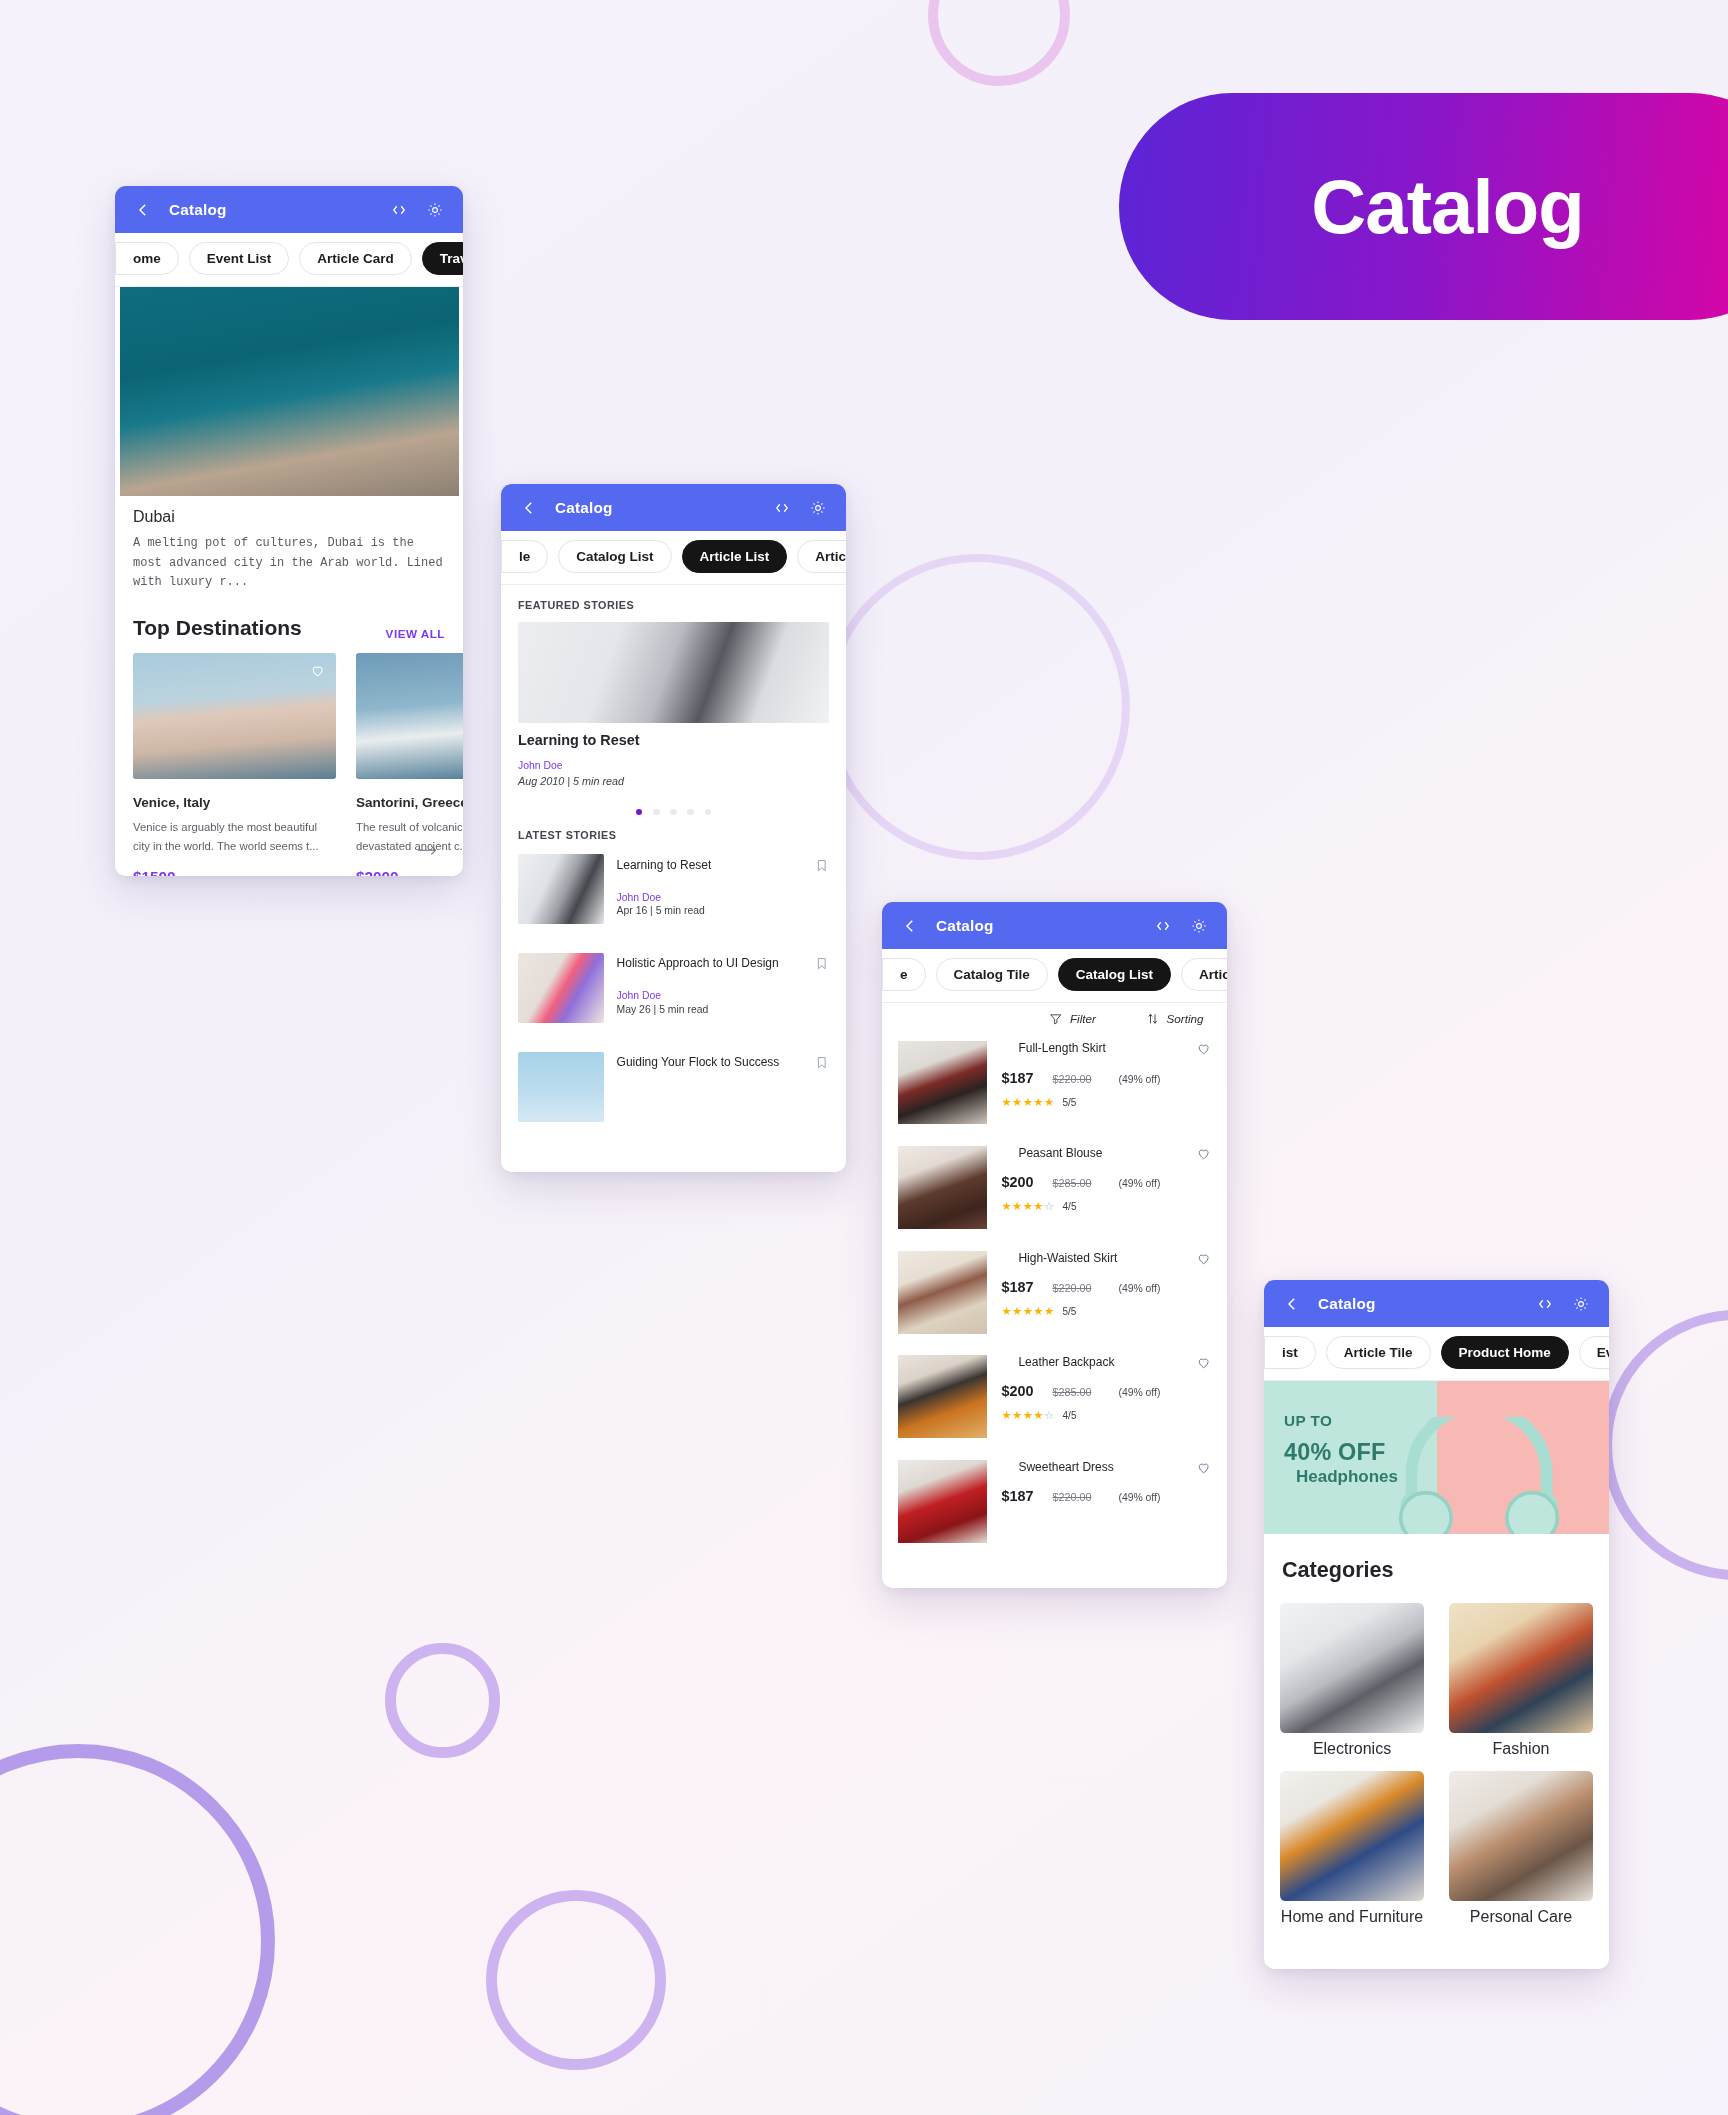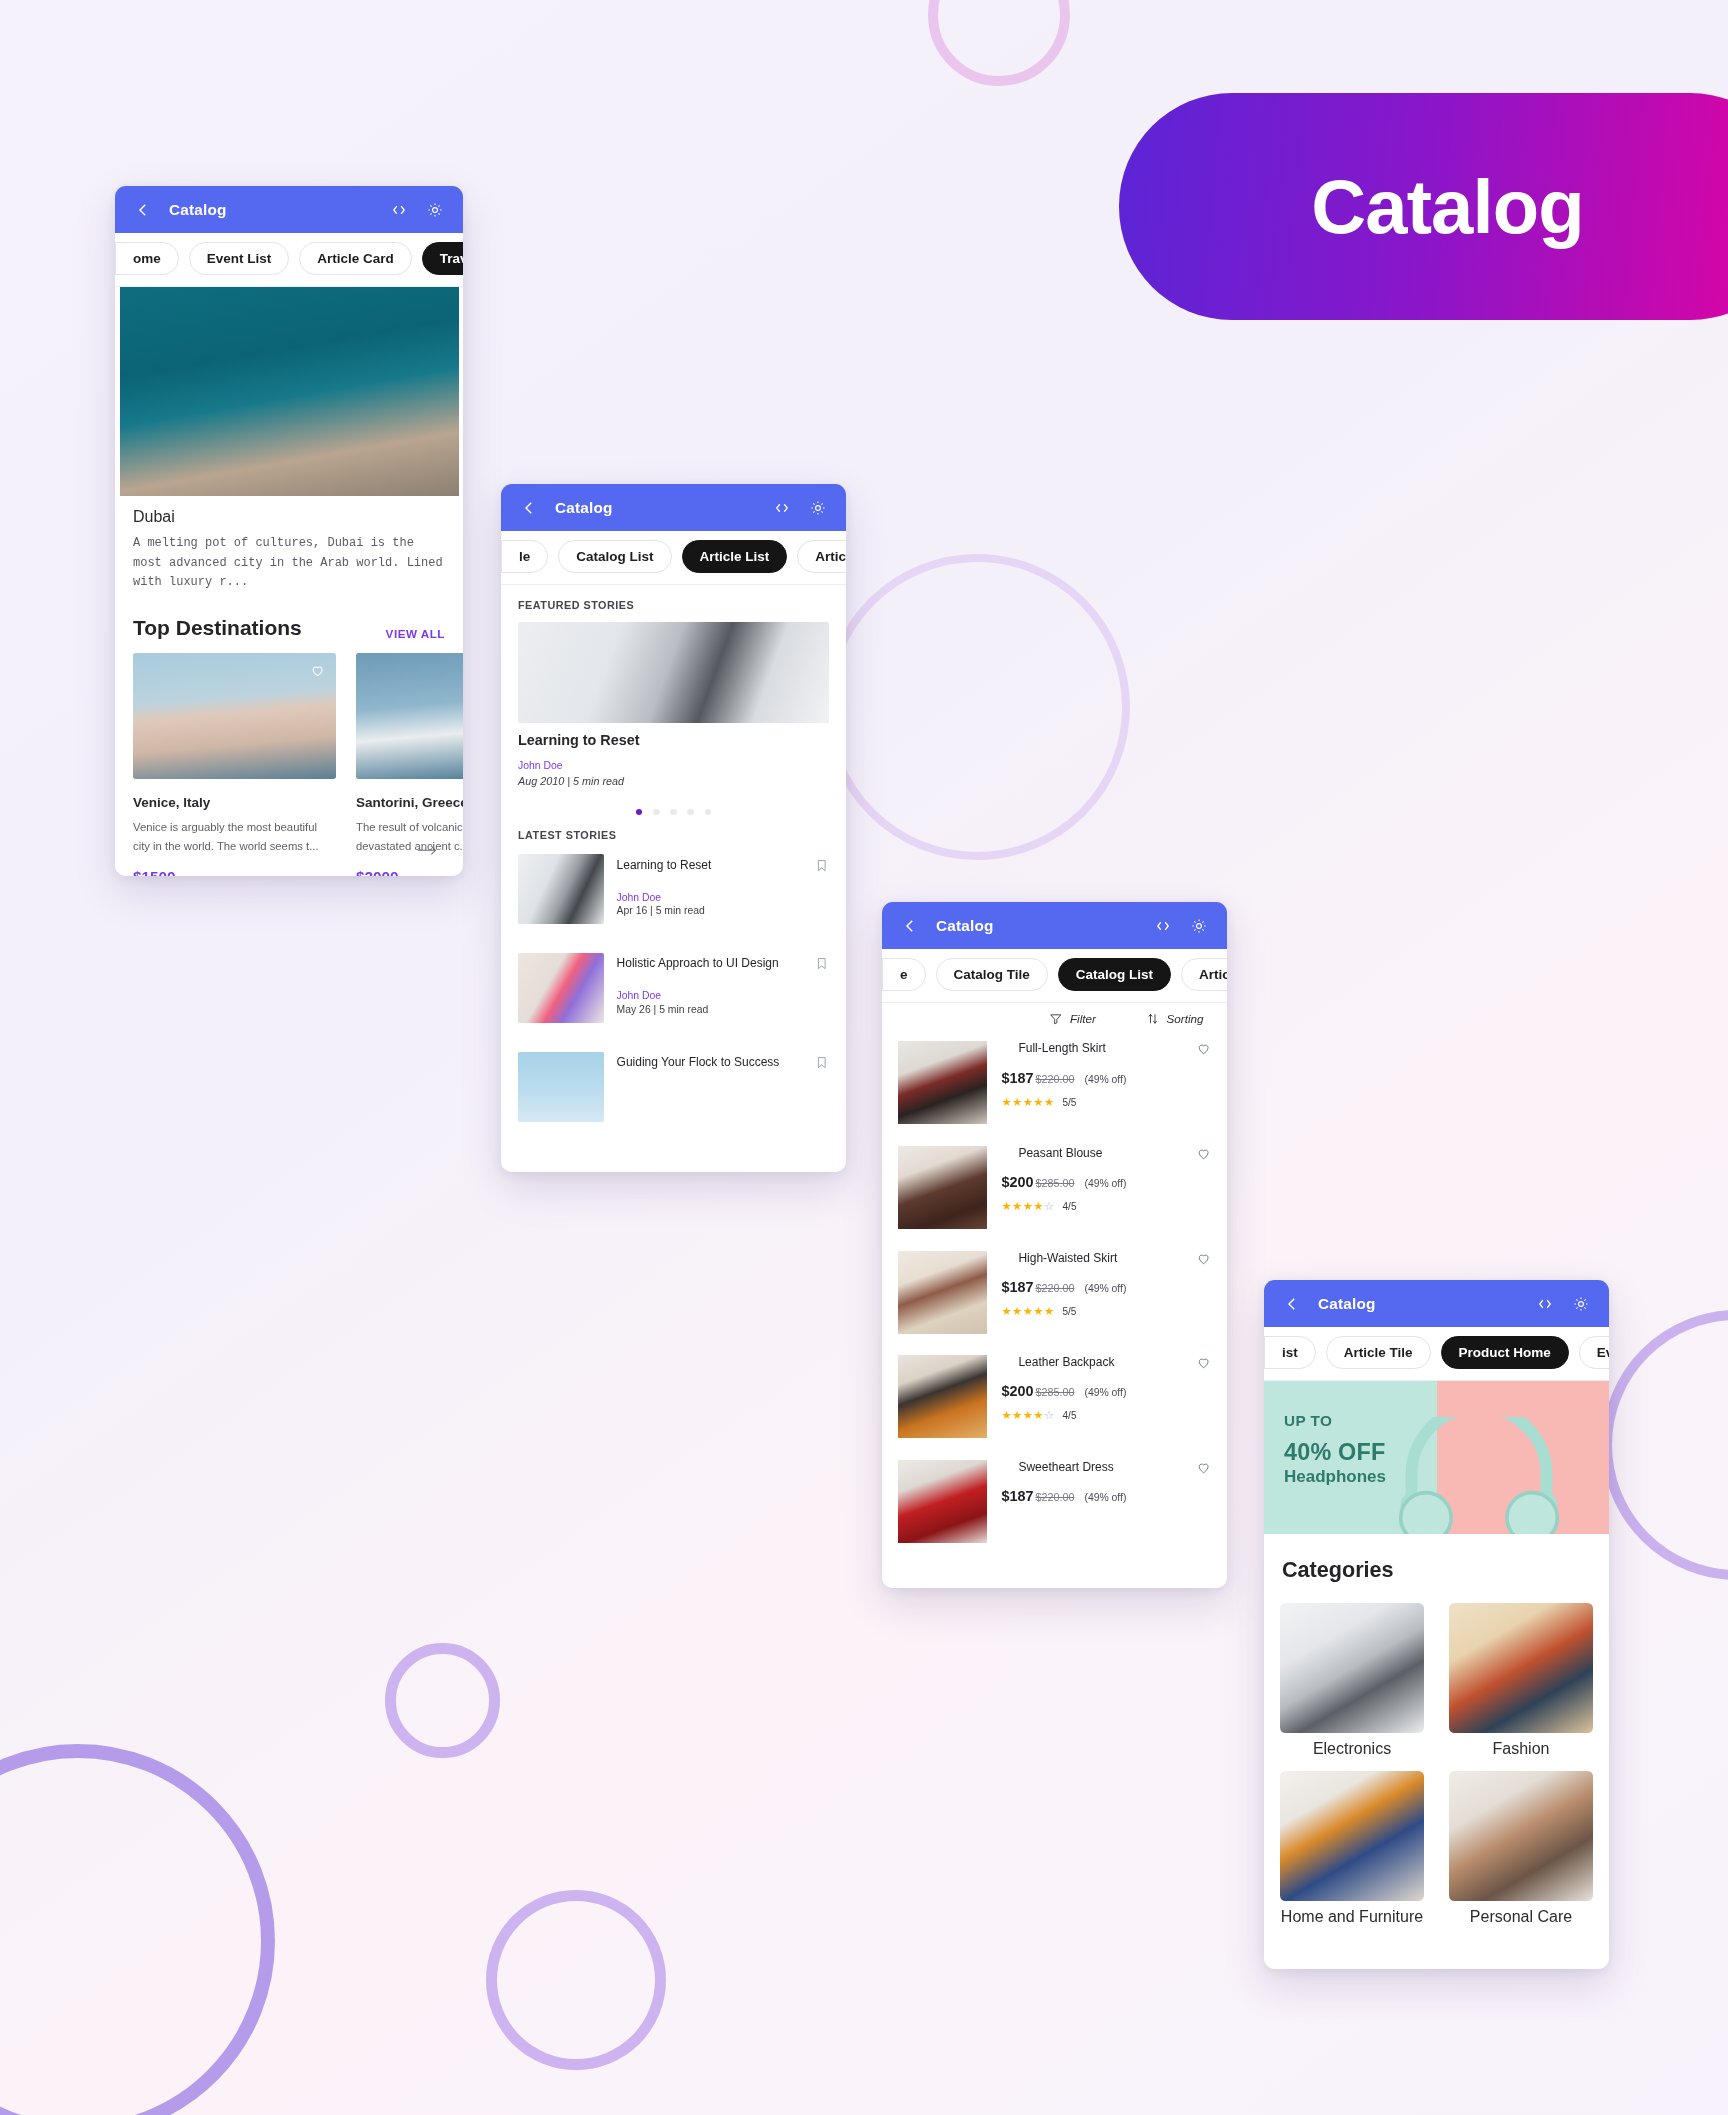--- a/index.html
+++ b/index.html
@@ -91,39 +91,39 @@
   .bm{ flex:0 0 14.4px; padding-top:3.6px; }
 
   
   #phone3{ left:882px; top:902px; width:345px; height:686px; }
   .fsrow{ display:flex; justify-content:flex-end; gap:50px; padding:9px 23.4px 5.4px 0; font-size:11.7px; color:#2c2c34; align-items:center;font-style:italic; }
   .fsrow .it{ display:flex; align-items:center; gap:7.2px; }
   .prow{ display:flex; gap:14.4px; padding:10.8px 16px 10.8px 16px; align-items:flex-start; }
   .pthumb{ flex:0 0 89px; height:83px; }
   .pbody{ flex:1; min-width:0; }
   .pname{ font-size:12px; color:#24242b; }
-  .priceline{ display:flex; align-items:baseline; gap:2px; margin-top:10px; }
+  .priceline{ display:flex; align-items:baseline; gap:19px; margin-top:10px; }
   .pnew{ font-size:14.4px; color:#1e1e25; font-weight:bold; }
   .pold{ font-size:10.8px; color:#7b7b86; text-decoration:line-through; }
   .poff{ font-size:10.4px; color:#4a4a55;padding-left:8px; }
   .ratingline{ display:flex; align-items:center; gap:8px; margin-top:10px; }
   .stars{ font-size:11.3px; letter-spacing:0.5px; color:#ffb300; }
   .stars .off{ color:#a9b0c4; }
   .rtext{ font-size:10px; color:#3b3b45; }
   .phead{ display:flex; justify-content:space-between; align-items:flex-start;margin-left:17px; }
 
   
   #phone4{ left:1264px; top:1280px; width:345px; height:689px; }
   .banner{ height:153px; display:flex; position:relative; overflow:hidden; }
   .banner .lhalf{ flex:1; background:#bfe6dd; }
   .banner .rhalf{ flex:1; background:#f8b8b3; }
   .banner .txt{ position:absolute; left:20px; top:31px; color:#2e7a6c; }
   .banner .t1{ font-size:15.3px; font-weight:bold; letter-spacing:0.4px; }
   .banner .t2{ font-size:23.4px; font-weight:bold; letter-spacing:0.2px; margin-top:9px; }
-  .banner .t3{ font-size:17px; font-weight:bold; margin-top:1.8px; }
+  .banner .t3{ font-size:17px; font-weight:bold; margin-top:1.8px;margin-left:12px; }
   .hp{ position:absolute; left:133px; top:36px; }
   .cat-h{ font-size:21.6px; color:#23232a; font-weight:bold; padding:23.4px 18px 20px; }
   .cgrid{ display:grid; grid-template-columns:1fr 1fr; gap:12.6px 25px; padding:0 16px; }
   .ccell{ text-align:center; }
   .cimg{ height:130px; border-radius:5.4px; }
   .clabel{ font-size:16px; color:#2b2b33; margin-top:7px; }
 </style>
 </head>
 <body>
 

